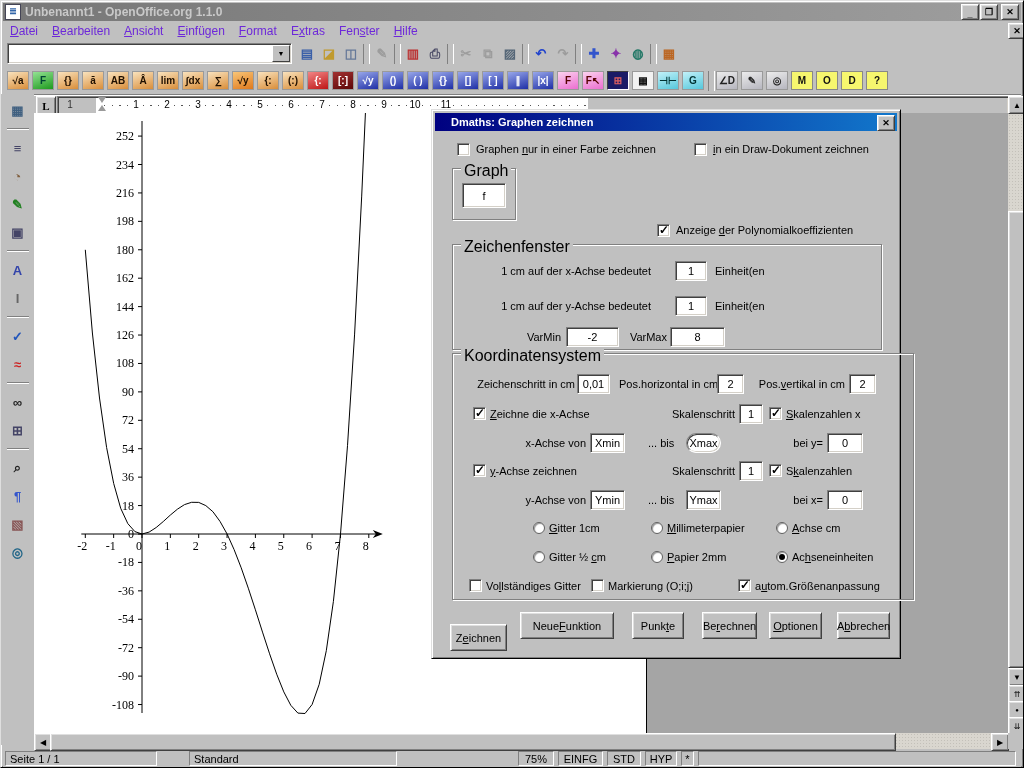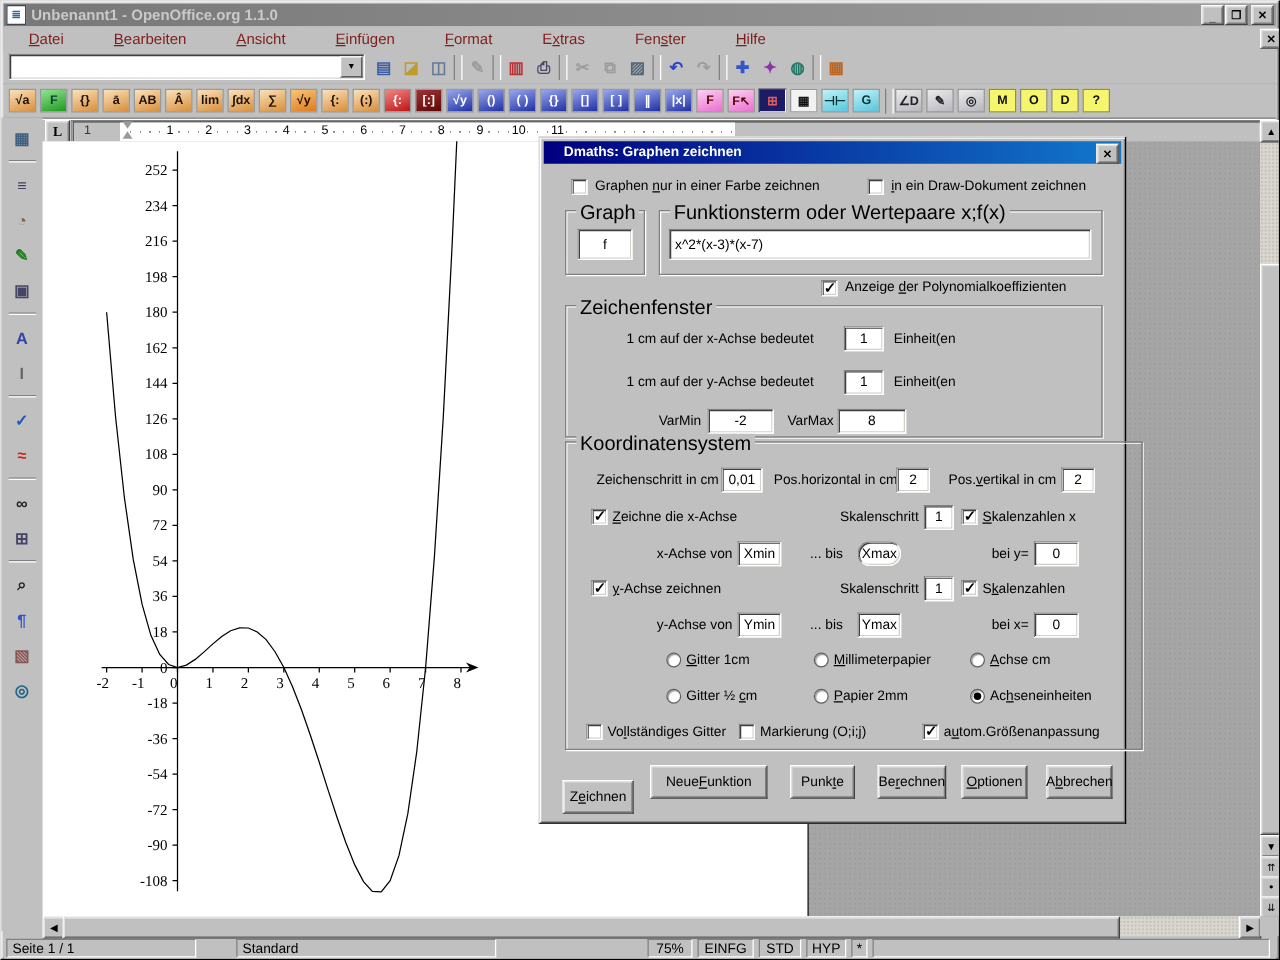--- a/index.html
+++ b/index.html
@@ -12,21 +12,21 @@
   .etched{border:1px solid #808080;box-shadow:inset 1px 1px 0 #fff,1px 1px 0 #fff;}
   
   #titlebar{left:2px;top:2px;right:2px;height:18px;background:linear-gradient(90deg,#777,#9e9e9e);
             display:flex;align-items:center;padding:0 2px;color:#c9c9c9;font-weight:bold;font-size:12px;}
   .winbtn{width:16px;height:14px;background:#c0c0c0;display:flex;align-items:center;justify-content:center;
           font-size:9px;color:#000;margin-left:1px;font-weight:bold;line-height:1;}
   #doc-icon{width:14px;height:14px;background:#fff;border:1px solid #445;color:#36a;font-size:9px;line-height:12px;
             text-align:center;margin-right:4px;font-weight:bold;}
   
   #menubar{left:2px;top:20px;right:2px;height:19px;display:flex;align-items:center;font-size:12px;background:#c0c0c0;}
-  #menubar .mi{padding:2px 20px;color:#7f1d1d;}
+  #menubar .mi{padding:2px 7px;color:#6d28d9;}
   
   #fnbar{left:2px;top:39px;right:2px;height:27px;display:flex;align-items:center;background:#c0c0c0;border-bottom:1px solid #808080;box-shadow:0 1px 0 #fff;}
   #combo{width:280px;height:19px;background:#fff;margin:0 4px 0 4px;display:flex;align-items:center;font-size:11px;padding-left:3px;position:relative;}
   #combo .drop{position:absolute;right:1px;top:1px;bottom:1px;width:16px;background:#c0c0c0;display:flex;align-items:center;justify-content:center;font-size:7px;border:1px solid;border-color:#fff #404040 #404040 #fff;}
   .ti{width:22px;height:21px;display:flex;align-items:center;justify-content:center;font-size:13px;font-weight:bold;}
   .ti.disabled{color:#8a8a8a !important;opacity:.65;}
   .tsep{width:7px;height:20px;margin:0 1px;border-left:1px solid #808080;border-right:1px solid #fff;box-sizing:border-box;}
   #dmbar{left:2px;top:66px;right:2px;height:27px;display:flex;align-items:center;background:#c0c0c0;padding-left:4px;border-bottom:1px solid #808080;box-shadow:0 1px 0 #fff;}
   .dm{width:22px;height:19px;margin-right:3px;display:flex;align-items:center;justify-content:center;
       font-size:10px;font-weight:bold;border:1px solid #9a9a9a;box-sizing:border-box;white-space:nowrap;overflow:hidden;}
@@ -341,24 +341,20 @@
     <div class="cb sunken" style="left:25px;top:33px;"></div>
     <span class="lbl" style="left:44px;top:33px;">Graphen <u>n</u>ur in einer Farbe zeichnen</span>
     <div class="cb sunken" style="left:262px;top:33px;"></div>
     <span class="lbl" style="left:281px;top:33px;"><u>i</u>n ein Draw-Dokument zeichnen</span>
 
     <div class="grp etched" style="left:20px;top:58px;width:62px;height:50px;">
       <span class="legend">Graph</span>
       <div class="field sunken" style="left:9px;top:14px;width:44px;height:25px;">f</div>
     </div>
 
-    <div class="grp etched" style="left:95px;top:58px;width:353px;height:50px;">
-      <span class="legend">Funktionsterm oder Wertepaare  x;f(x)</span>
-      <div class="field sunken left" style="left:7px;top:14px;width:338px;height:25px;">x^2*(x-3)*(x-7)</div>
-    </div>
 
     <div class="cb sunken on" style="left:225px;top:114px;"></div>
     <span class="lbl" style="left:244px;top:114px;">Anzeige <u>d</u>er Polynomialkoeffizienten</span>
 
     <div class="grp etched" style="left:20px;top:134px;width:428px;height:104px;">
       <span class="legend">Zeichenfenster</span>
       <span class="lbl r" style="left:10px;top:20px;width:188px;">1 cm auf der x-Achse bedeutet</span>
       <div class="field sunken" style="left:222px;top:16px;width:32px;height:20px;">1</div>
       <span class="lbl" style="left:262px;top:20px;">Einheit(en</span>
       <span class="lbl r" style="left:10px;top:55px;width:188px;">1 cm auf der y-Achse bedeutet</span>

